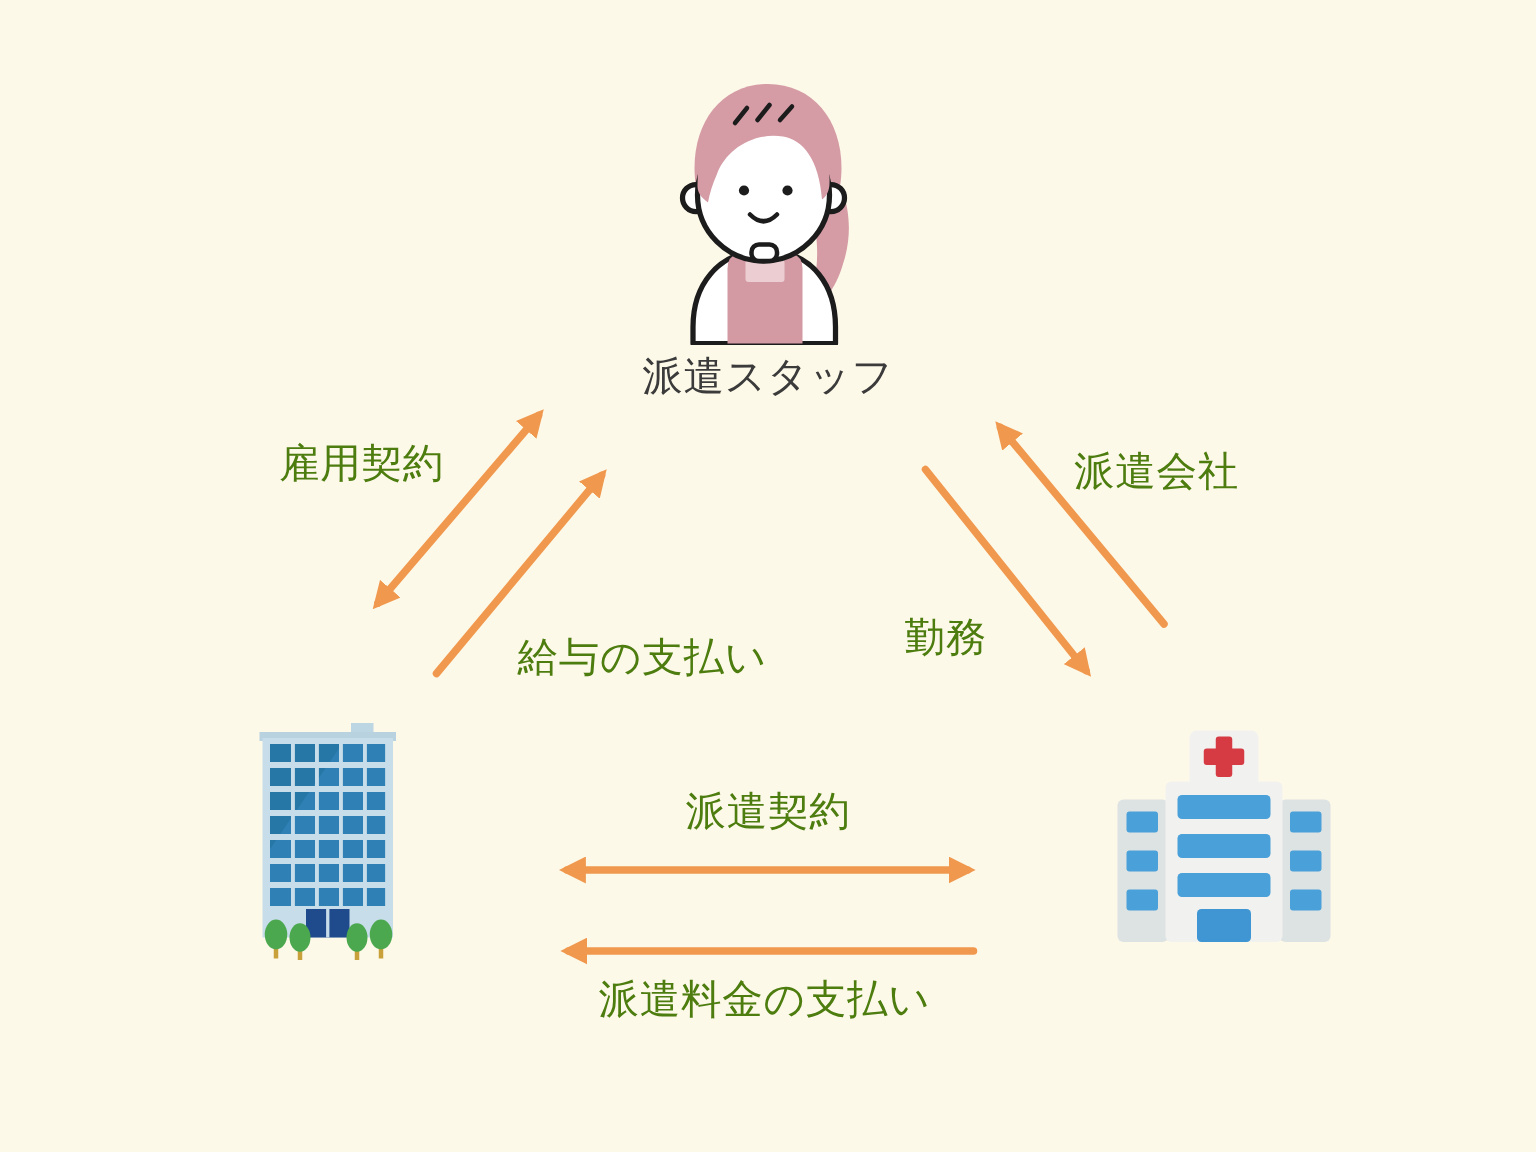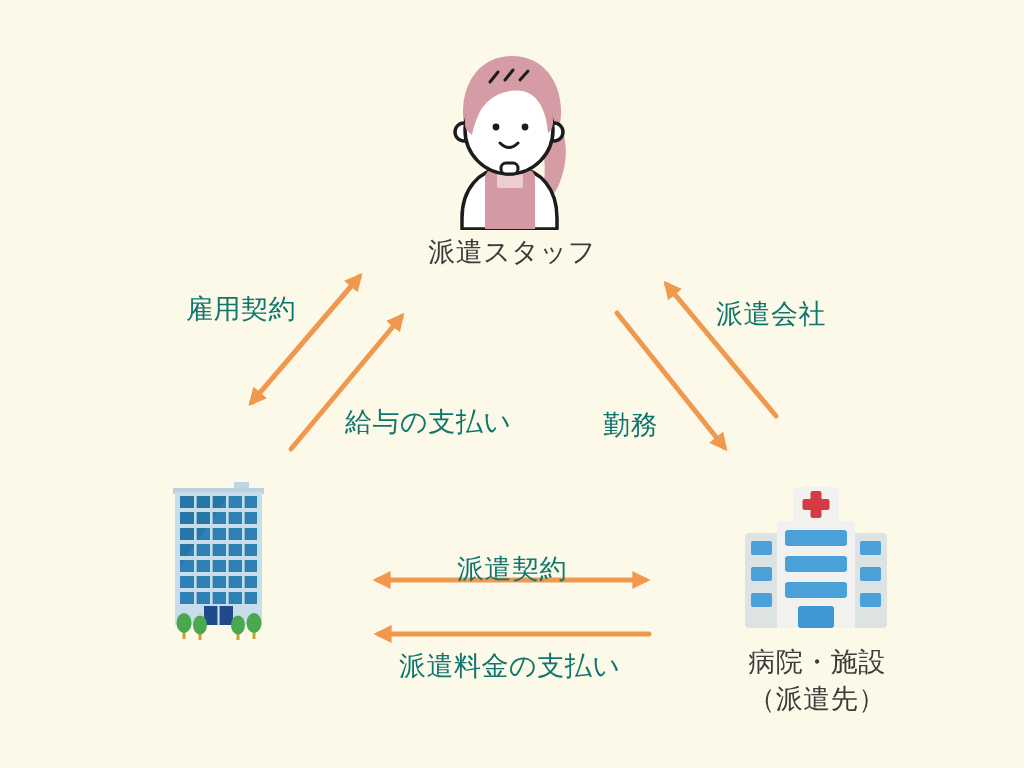--- a/index.html
+++ b/index.html
@@ -11,37 +11,37 @@
     overflow: hidden;
     font-family: "DejaVu Sans", "Liberation Sans", sans-serif;
     color: #3B3B3B;
   }
   .layer { position: absolute; left: 0; top: 0; }
   .edge-label {
     position: absolute;
     font-size: 27px;
     letter-spacing: 0.5px;
     white-space: nowrap;
-    color: #0f766e;
+    color: #4d7c0f;
   }
   .node-label {
     position: absolute;
     width: 300px;
     font-size: 27px;
     letter-spacing: 0.5px;
     line-height: 37px;
     text-align: center;
     color: #3B3B3B;
   }
   
   .lbl-employment        { left: 186px; top: 291px; }
-  .lbl-salary            { left: 345px; top: 404px; }
+  .lbl-salary            { left: 345px; top: 420px; }
   .lbl-instructions      { left: 716px; top: 296px; }
   .lbl-duty              { left: 603px; top: 407px; }
-  .lbl-dispatch-contract { left: 457px; top: 523px; margin-top: 28px; }
+  .lbl-dispatch-contract { left: 457px; top: 523px; }
   .lbl-fee               { left: 399px; top: 648px; }
   
   .lbl-staff    { left: 362px; top: 233px; }
   .lbl-agency   { left:  60px; top: 643px; }
   .lbl-facility { left: 667px; top: 643px; }
   
   .icon-staff    { position: absolute; left: 452px; top:  48px; }
   .icon-agency   { position: absolute; left: 170px; top: 478px; }
   .icon-facility { position: absolute; left: 736px; top: 483px; }
 </style>
@@ -172,24 +172,20 @@
       <rect x="124" y="84" width="21" height="14" rx="2"></rect>
       <rect x="124" y="110" width="21" height="14" rx="2"></rect>
     </g>
 
     <rect x="62" y="123" width="36" height="22" rx="3" fill="#3F96D2"></rect>
   </svg>
 
   <div class="node-label lbl-staff">
     <div>派遣スタッフ</div>
   </div>
-  <div class="node-label lbl-facility">
-    <div>病院・施設</div>
-    <div>（派遣先）</div>
-  </div>
 
   <div class="edge-label lbl-employment">雇用契約</div>
   <div class="edge-label lbl-salary">給与の支払い</div>
   <div class="edge-label lbl-instructions">派遣会社</div>
   <div class="edge-label lbl-duty">勤務</div>
   <div class="edge-label lbl-dispatch-contract">派遣契約</div>
   <div class="edge-label lbl-fee">派遣料金の支払い</div>
 
 </div>
 

